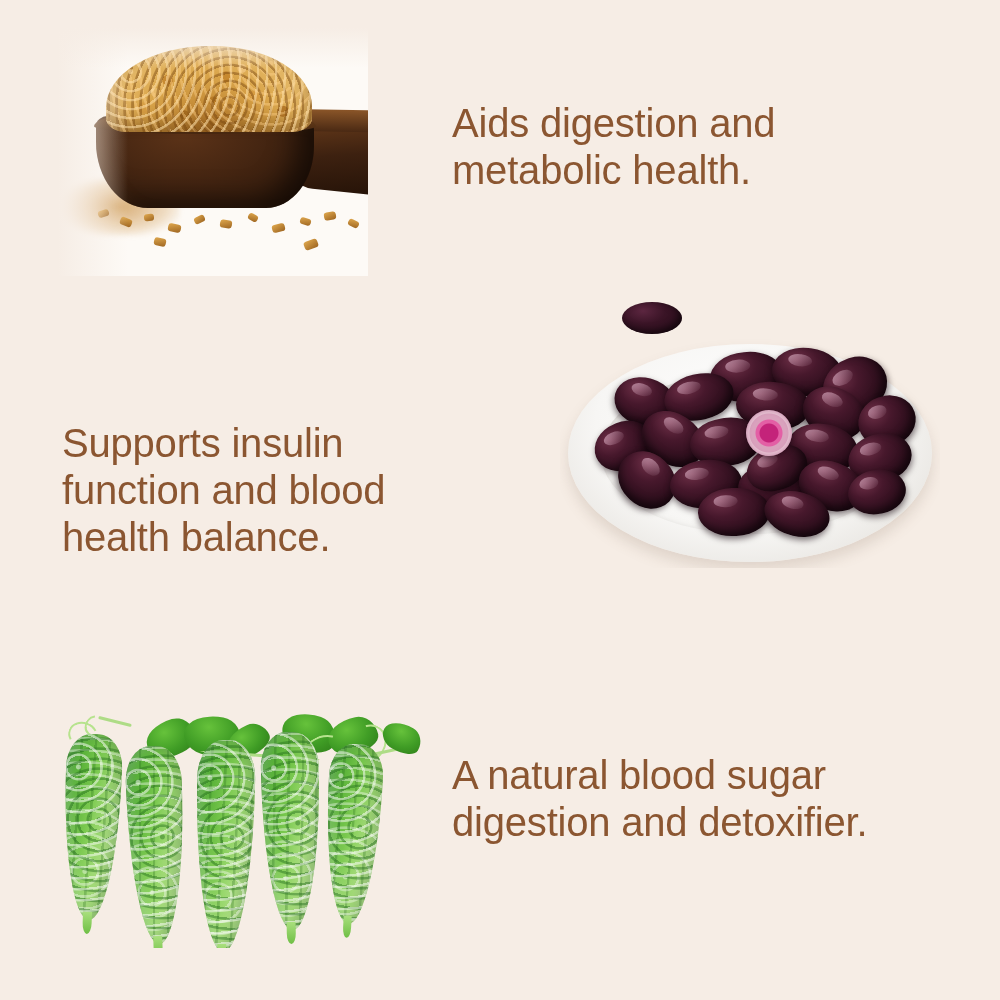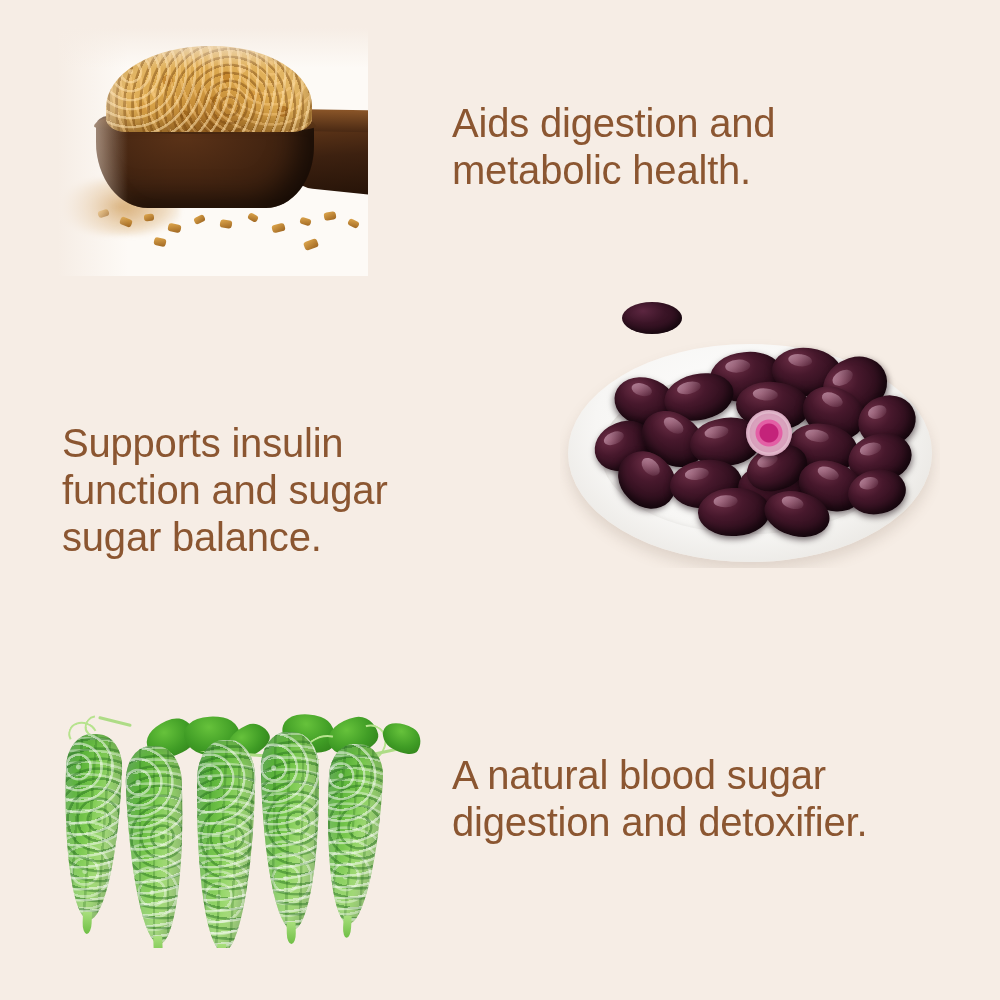--- a/index.html
+++ b/index.html
@@ -216,21 +216,21 @@
     <div class="jamun" style="left:110px;top:164px;width:72px;height:48px;transform:rotate(-6deg);"></div>
     <div class="jamun" style="left:178px;top:170px;width:68px;height:48px;transform:rotate(8deg);"></div>
     <div class="jamun" style="left:186px;top:150px;width:62px;height:44px;transform:rotate(-20deg);"></div>
     <div class="jamun" style="left:238px;top:166px;width:66px;height:48px;transform:rotate(20deg);"></div>
     <div class="jamun" style="left:288px;top:174px;width:58px;height:44px;transform:rotate(-10deg);"></div>
     <div class="jamun" style="left:138px;top:192px;width:72px;height:48px;transform:rotate(-2deg);"></div>
     <div class="jamun" style="left:204px;top:196px;width:66px;height:44px;transform:rotate(14deg);"></div>
     <div class="jamun-cut"></div>
   </div>
 
-  <div class="benefit-text" id="txt2" style="color: rgb(139, 86, 49);">Supports insulin function and sugar sugar balance.</div>
+  <div class="benefit-text" id="txt2" style="color: rgb(139, 86, 49);">Supports insulin function and blood health balance.</div>
 
   <div class="photo" id="photo-gourd">
     <div class="tendril" style="left:18px;top:14px;width:26px;height:22px;transform:rotate(20deg);"></div>
     <div class="tendril" style="left:34px;top:8px;width:18px;height:16px;transform:rotate(-50deg);"></div>
     <div class="stem" style="left:48px;top:12px;width:34px;height:3px;transform:rotate(14deg);"></div>
 
     <div class="leaf" style="left:96px;top:12px;width:50px;height:36px;transform:rotate(-16deg);"></div>
     <div class="leaf" style="left:134px;top:8px;width:58px;height:40px;transform:rotate(10deg);"></div>
     <div class="leaf" style="left:176px;top:18px;width:44px;height:30px;transform:rotate(-24deg);"></div>
     <div class="leaf" style="left:232px;top:6px;width:54px;height:38px;transform:rotate(18deg);"></div>

